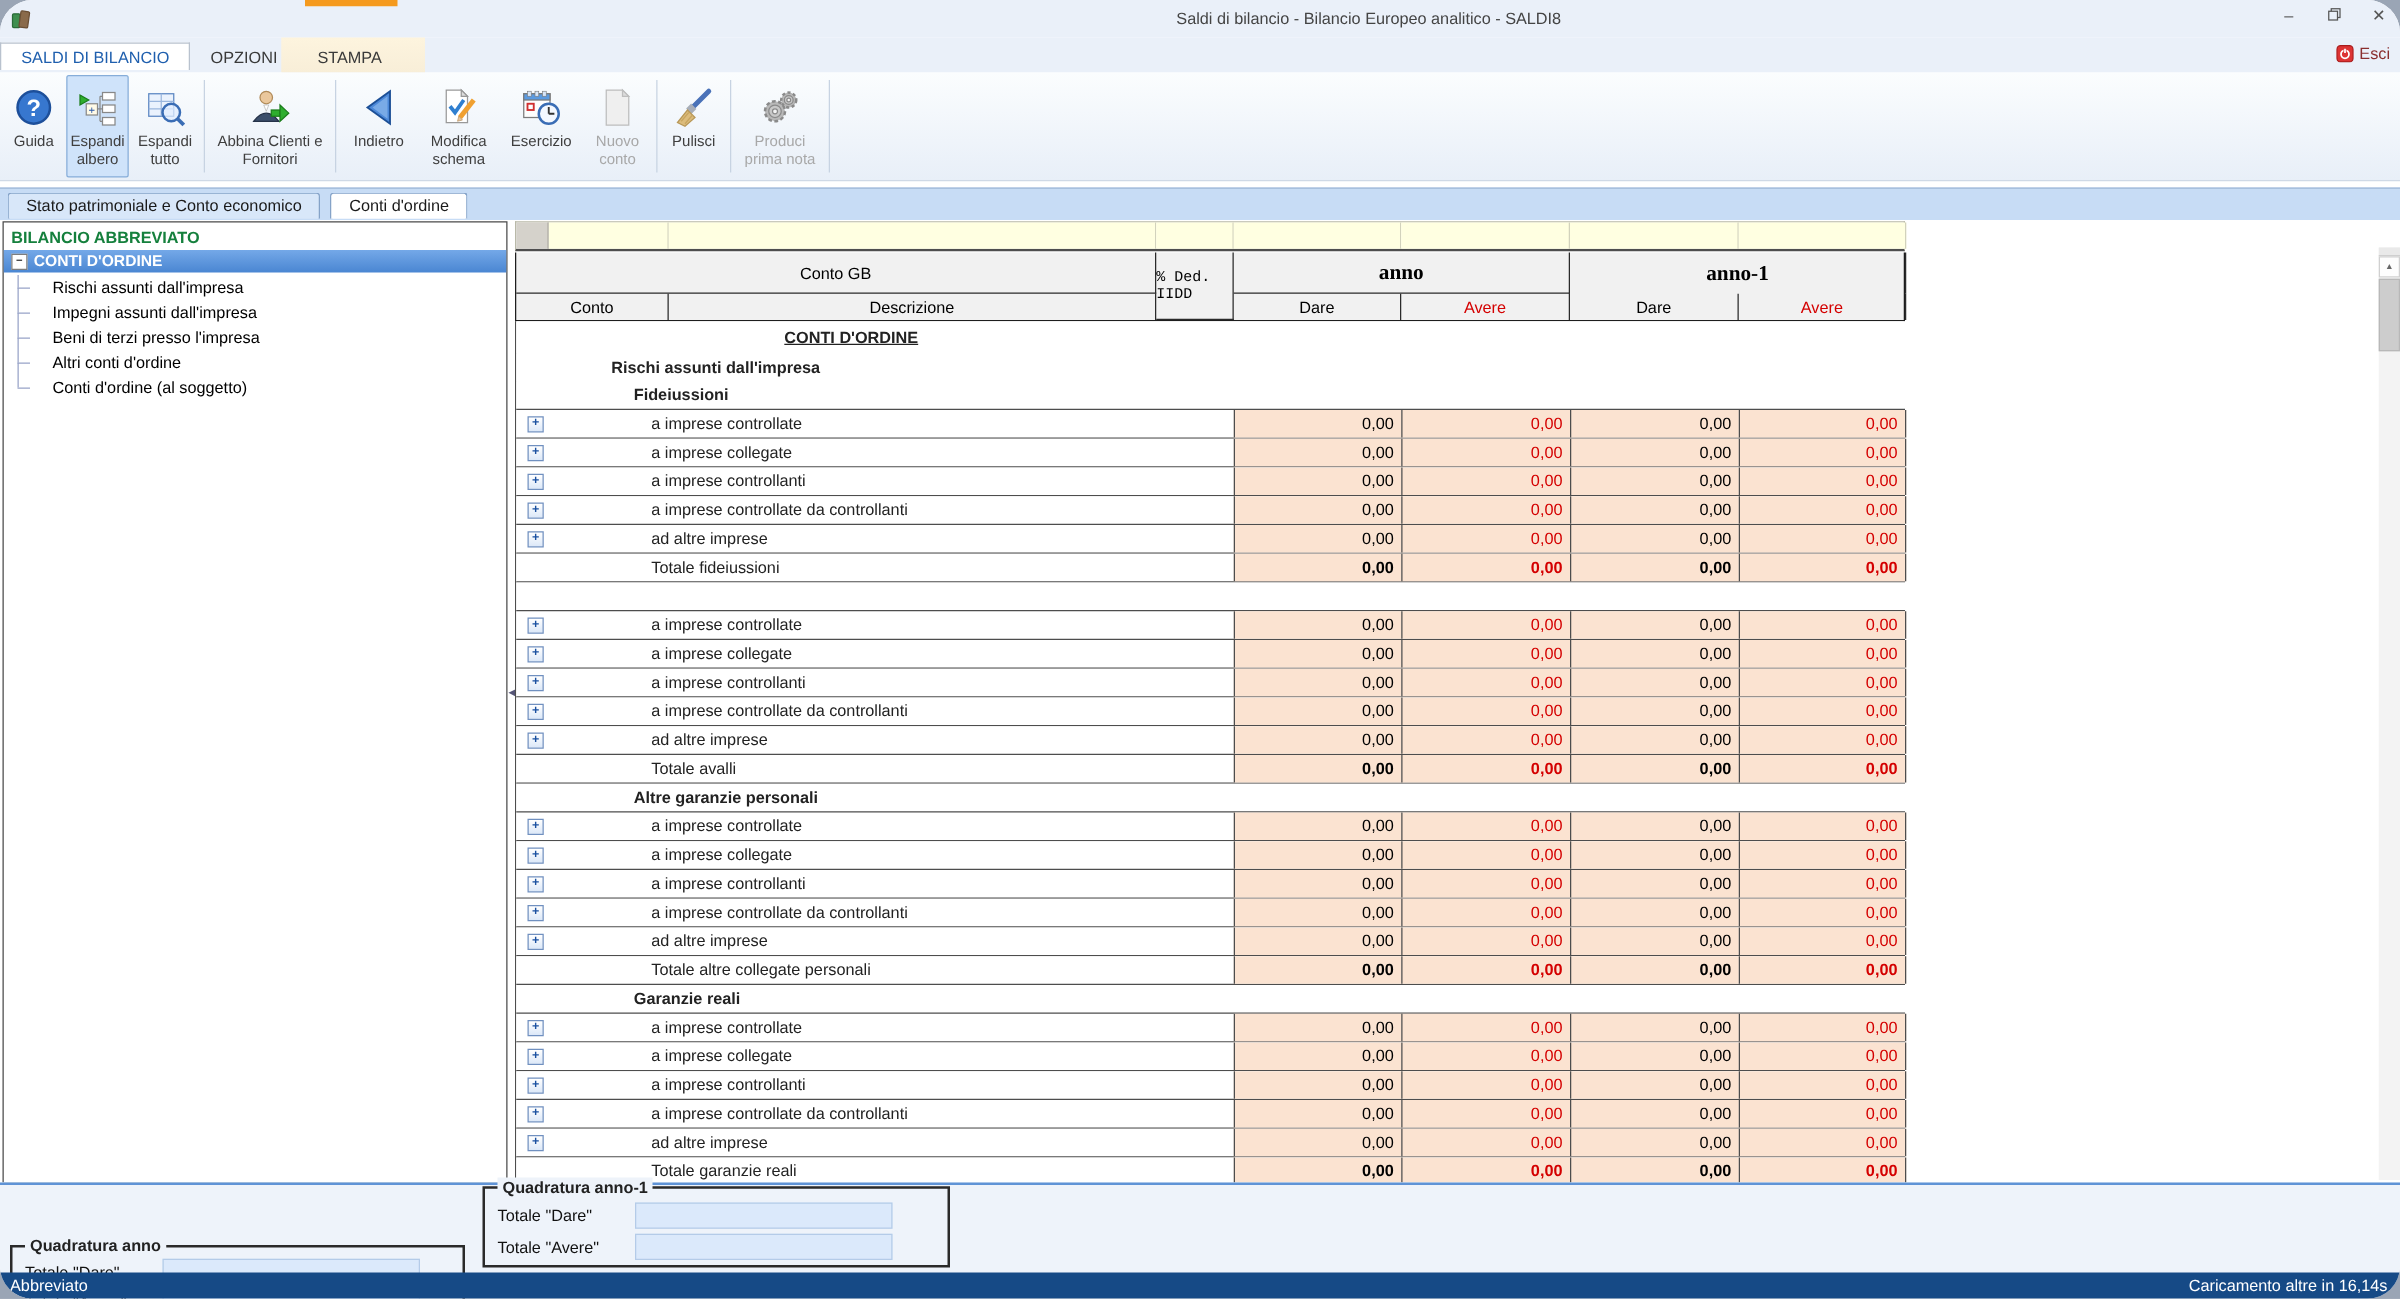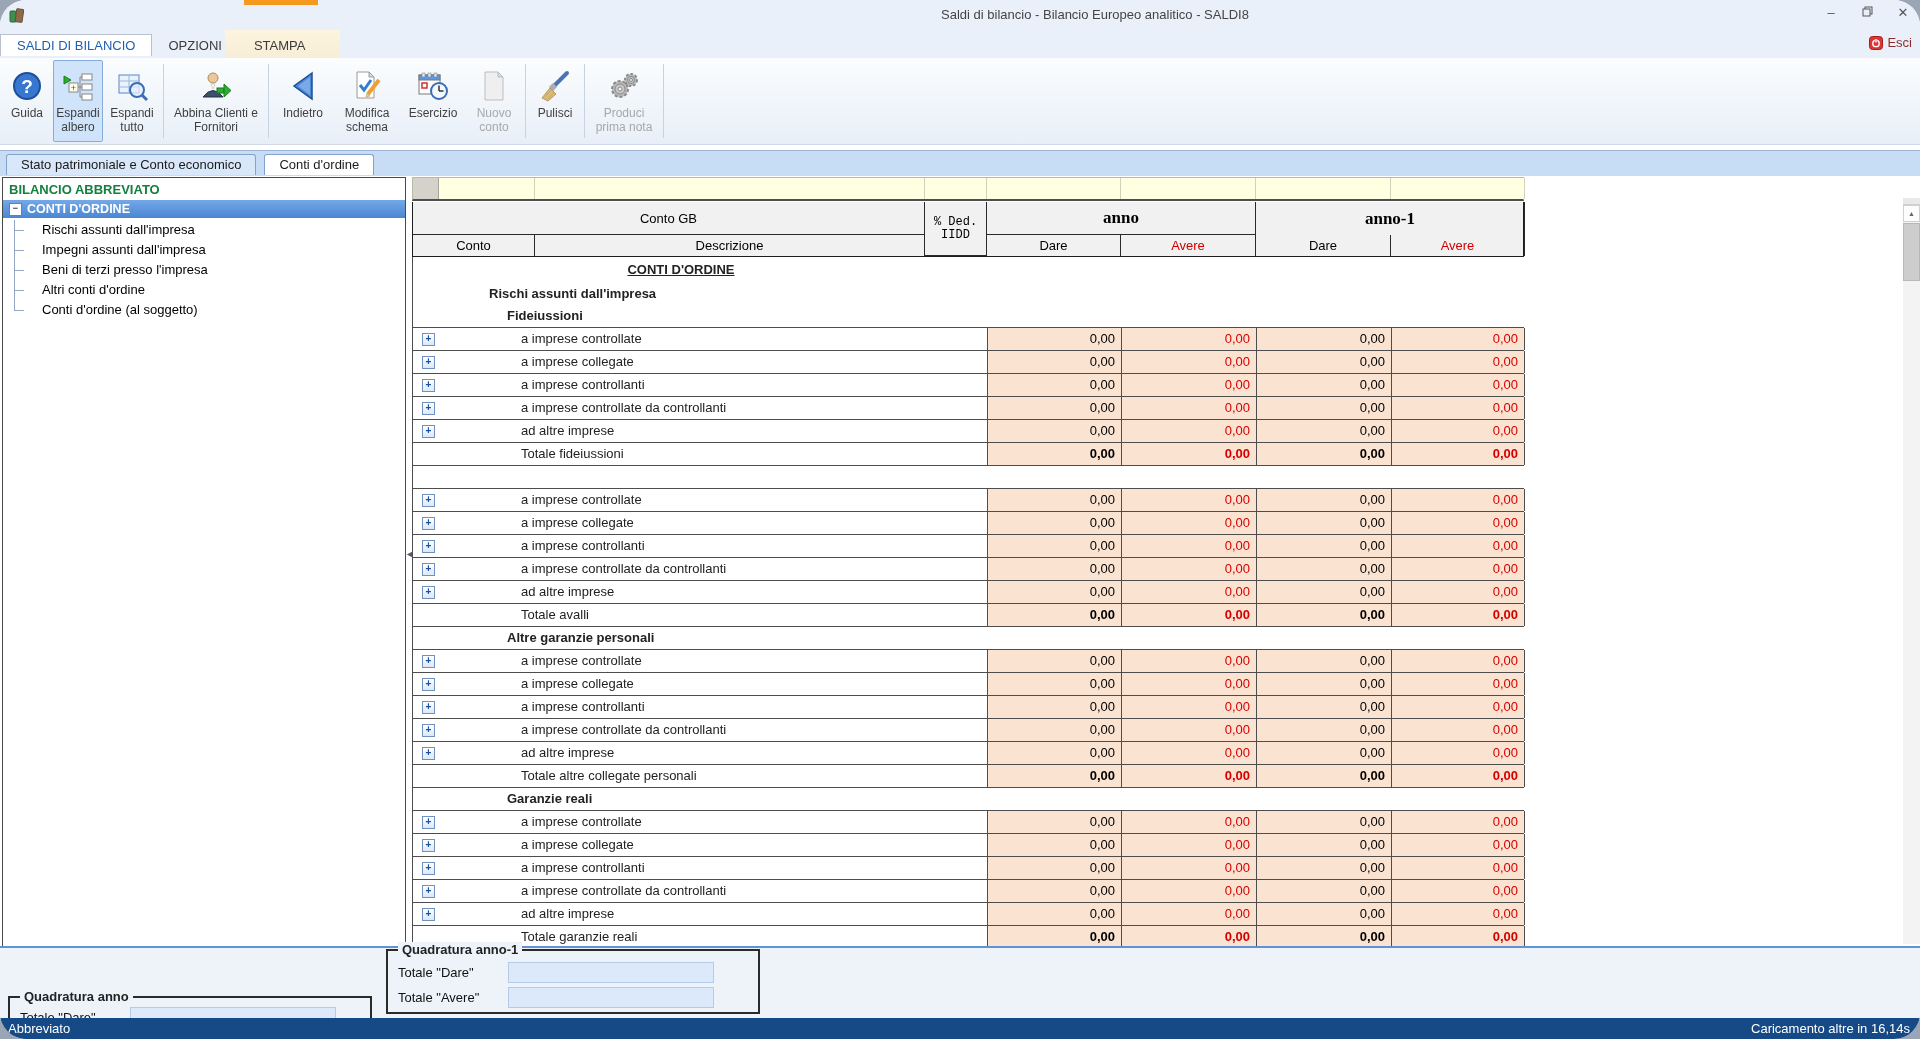--- a/index.html
+++ b/index.html
@@ -55,21 +55,21 @@
   .splitarrow{position:absolute;left:405px;top:373px;font-size:9px;color:#557;}
   
   .grid{position:absolute;left:412px;top:1px;width:1112px;}
   .frow{display:grid;grid-template-columns:26px 96px 390px 62px 134px 135px 135px 134px;height:21px;
      border:1px solid #b9b9a8;border-bottom:2px solid #4e4e4e;}
   .fcell{background:#ffffe1;border-right:1px solid #d2d2bc;}
   .fcell.gray{background:#d5d2cb;border-right:1px solid #a8a49c;}
   .thead{display:grid;grid-template-columns:122px 390px 62px 134px 135px 135px 134px;
      grid-template-rows:33px 21px;border:1px solid #1d1d1d;border-top:none;background:#f1f1f1;margin-top:1px;}
   .hc{border-right:1px solid #2a2a2a;border-bottom:1px solid #2a2a2a;display:flex;align-items:center;justify-content:center;
-      font-size:13px;color:#000;text-align:center;}
+      font-size:13px;color:#000;text-align:left;}
   .hc:nth-last-child(-n+7){border-bottom:none;}
   .hc.big{font-family:"Liberation Serif",serif;font-weight:bold;font-size:17px;}
   .hc.ded{font-size:12px;line-height:13px;font-family:Liberation Mono, monospace;}
   .hc.red{color:#d40000;}
   .tbody{border-left:1px solid #4d4d4d;}
   .trow{display:flex;height:22px;align-items:stretch;background:#fff;}
   .trow.title{height:26px;}
   .expcell{width:28px;position:relative;flex:none;}
   .pbox{position:absolute;left:9px;top:5px;width:11px;height:11px;border:1px solid #7090c0;
      background:linear-gradient(#ffffff,#dce8f8);color:#1a50a0;font-size:10px;line-height:10px;text-align:center;font-weight:bold;}

